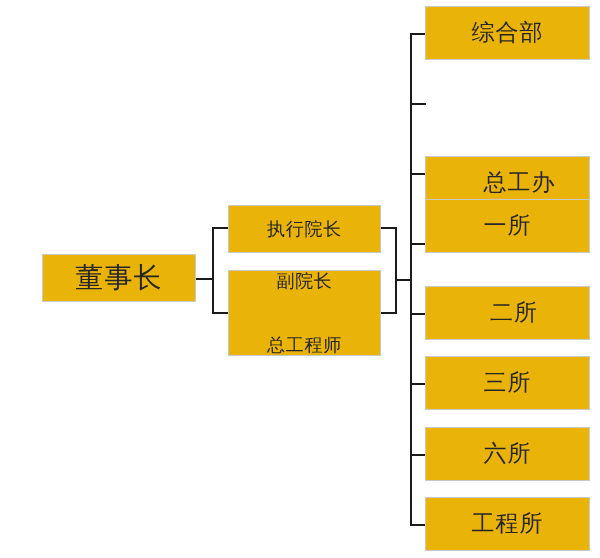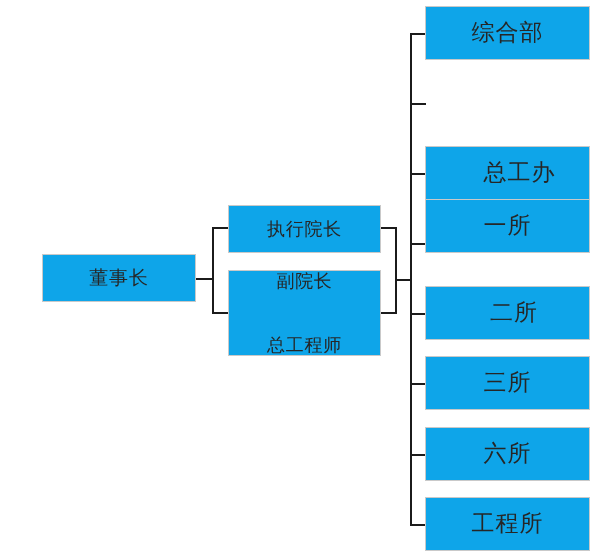--- a/index.html
+++ b/index.html
@@ -13,21 +13,21 @@
     width: 600px;
     height: 558px;
     background: #ffffff;
     font-family: "DejaVu Sans", "Liberation Sans", sans-serif;
     overflow: hidden;
   }
   .node {
     position: absolute;
     box-sizing: border-box;
     border: 1px solid #c9c9c9;
-    background: #0ea5e9;
+    background: #eab308;
     color: #262626;
     display: flex;
     flex-direction: column;
     align-items: center;
     justify-content: center;
     text-align: center;
     line-height: 1.35;
     letter-spacing: 0.04em;
     z-index: 2;
   }
@@ -35,21 +35,21 @@
     display: block;
     white-space: nowrap;
   }
 
   
   .node-root {
     left: 42px;
     top: 254px;
     width: 154px;
     height: 48px;
-    font-size: 19px;
+    font-size: 28px;
   }
 
   
   .node-mid {
     left: 228px;
     width: 153px;
     font-size: 18px;
   }
   .node-mid-a { top: 205px; height: 48px; }
   .node-mid-b { top: 270px; height: 86px; gap: 30px; }
@@ -113,21 +113,21 @@
   <div class="conn conn-h" style="left:410px; top:173px; width:16px;"></div>
   <div class="conn conn-h" style="left:410px; top:243px; width:16px;"></div>
   <div class="conn conn-h" style="left:410px; top:313px; width:16px;"></div>
   <div class="conn conn-h" style="left:410px; top:383px; width:16px;"></div>
   <div class="conn conn-h" style="left:410px; top:454px; width:16px;"></div>
   <div class="conn conn-h" style="left:410px; top:524px; width:16px;"></div>
 
   <div class="node node-leaf" style="top:6px;">
     <span class="line-text">综合部</span>
   </div>
-  <div class="node node-leaf" style="top:146px;padding-left:24px;">
+  <div class="node node-leaf" style="top:156px;padding-left:24px;">
     <span class="line-text">总工办</span>
   </div>
   <div class="node node-leaf" style="top:199px;">
     <span class="line-text">一所</span>
   </div>
   <div class="node node-leaf" style="top:286px;padding-left:13px;">
     <span class="line-text">二所</span>
   </div>
   <div class="node node-leaf" style="top:356px;">
     <span class="line-text">三所</span>

